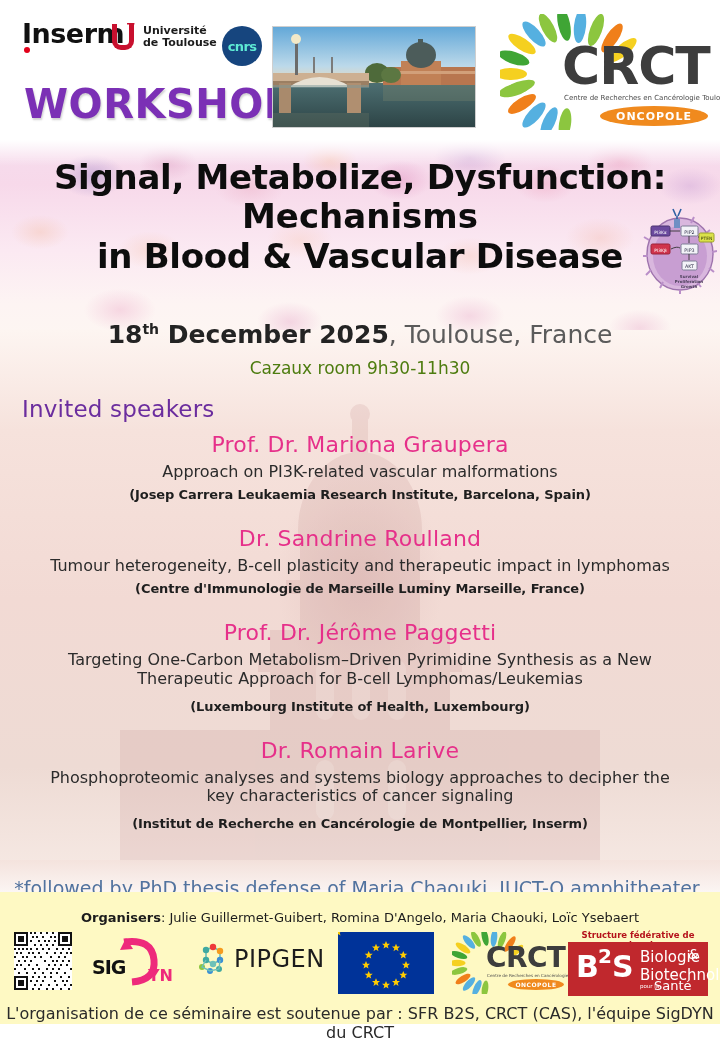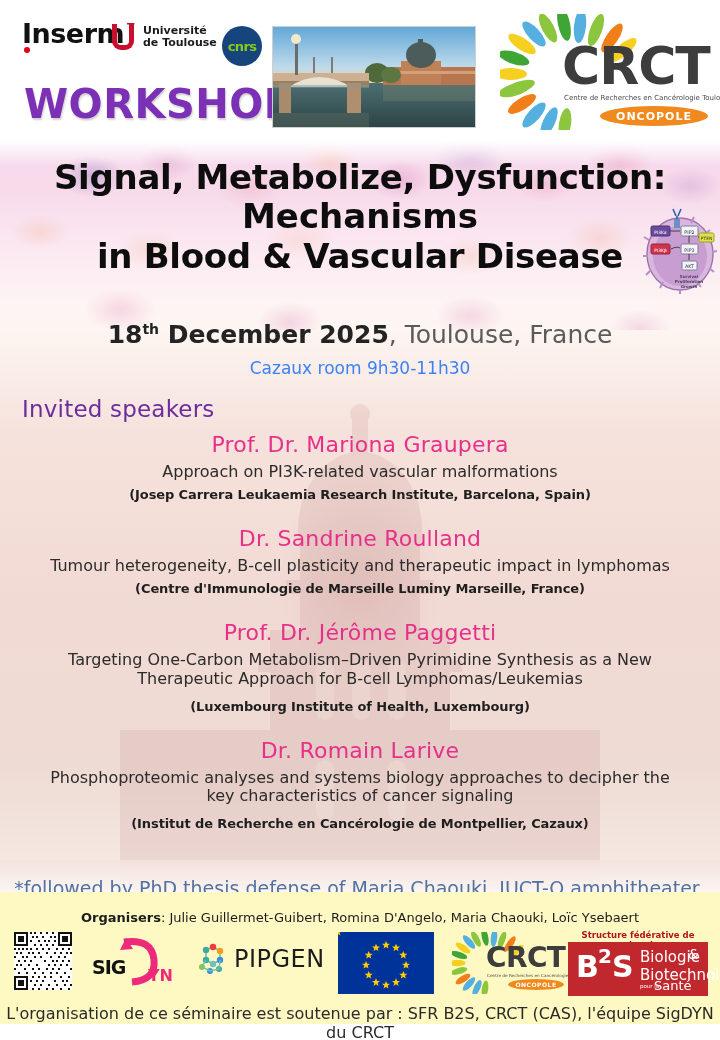--- a/index.html
+++ b/index.html
@@ -53,21 +53,21 @@
   .inserm-dot{position:absolute;left:2px;top:27px;width:6px;height:6px;border-radius:50%;background:#e2001a;}
 
   .utoul{position:absolute;left:112px;top:22px;display:flex;align-items:center;gap:5px;}
   .utoul-mark{position:relative;width:26px;height:30px;}
   .utoul-u{position:absolute;left:0;top:2px;width:22px;height:26px;border:5px solid #c8102e;border-top:none;border-radius:0 0 9px 9px;box-sizing:border-box;}
   .utoul-t{position:absolute;left:15px;top:0;color:#c8102e;font-weight:bold;font-size:11px;line-height:1;}
   .utoul-txt{font-size:11px;font-weight:bold;color:#1b1b1b;line-height:1.12;}
 
   .cnrs{position:absolute;left:222px;top:26px;width:40px;height:40px;border-radius:50%;background:#16457e;
         display:flex;align-items:center;justify-content:center;}
-  .cnrs span{color:#84cc16;font-weight:bold;font-size:13px;letter-spacing:-.6px;}
+  .cnrs span{color:#5eead4;font-weight:bold;font-size:13px;letter-spacing:-.6px;}
 
   .workshop{position:absolute;left:24px;top:84px;font-weight:bold;font-size:40px;letter-spacing:.5px;
             color:#7b30b5;text-shadow:1px 2px 2px rgba(150,150,150,.45);line-height:1;}
 
   
   .photo{position:absolute;left:272px;top:26px;width:202px;height:100px;border:1px solid #cfcfcf;overflow:hidden;background:#8fbdd8;}
 
   
   .crct-logo{position:absolute;left:500px;top:14px;width:206px;height:116px;}
   .crct-word{position:absolute;left:62px;top:26px;font-weight:bold;font-size:52px;color:#3d3d3d;letter-spacing:-1px;line-height:1;font-family:"DejaVu Sans","Liberation Sans",sans-serif;}
@@ -81,21 +81,21 @@
   .title{position:absolute;top:158px;left:0;width:720px;text-align:center;
          font-weight:bold;font-size:34px;line-height:1.16;color:#0d0d0d;letter-spacing:-.3px;}
   .title .l2{letter-spacing:0;}
 
   .cell-diagram{position:absolute;left:643px;top:206px;width:74px;height:88px;}
 
   .dateline{position:absolute;top:320px;left:0;width:720px;text-align:center;font-size:25px;color:#3a3a3a;}
   .dateline b{font-weight:bold;color:#232323;}
   .dateline sup{font-size:14px;}
   .dateline .light{color:#5b5b5b;}
-  .roomline{position:absolute;top:358px;left:0;width:720px;text-align:center;font-size:17px;color:#3b82f6;}
+  .roomline{position:absolute;top:358px;left:0;width:720px;text-align:center;font-size:17px;color:#4d7c0f;}
 
   
   .invited{position:absolute;top:396px;left:22px;font-size:23px;color:#6b2d9e;letter-spacing:.2px;}
 
   .speakers{position:absolute;top:432px;left:0;width:720px;}
   .spk{text-align:center;margin-bottom:14px;}
   .spk-name{font-size:22px;color:#e6308a;font-weight:normal;letter-spacing:.2px;margin-bottom:6px;}
   .spk-talk{font-size:16px;color:#2b2b2b;line-height:1.18;margin:0 34px 5px 34px;}
   .spk-aff{font-size:13px;font-weight:bold;color:#1e1e1e;letter-spacing:-.1px;}
 
@@ -342,21 +342,21 @@
       <div class="sp-gap"></div>
       <div class="spk">
         <div class="spk-name">Prof. Dr. Jérôme Paggetti</div>
         <div class="spk-talk">Targeting One-Carbon Metabolism–Driven Pyrimidine Synthesis as a New Therapeutic Approach for B-cell Lymphomas/Leukemias</div>
         <div class="spk-aff" style="margin-top:10px">(Luxembourg Institute of Health, Luxembourg)</div>
       </div>
       <div class="sp-gap"></div>
       <div class="spk">
         <div class="spk-name">Dr. Romain Larive</div>
         <div class="spk-talk">Phosphoproteomic analyses and systems biology approaches to decipher the key characteristics of cancer signaling</div>
-        <div class="spk-aff" style="margin-top:10px">(Institut de Recherche en Cancérologie de Montpellier, Cazaux)</div>
+        <div class="spk-aff" style="margin-top:10px">(Institut de Recherche en Cancérologie de Montpellier, Inserm)</div>
       </div>
     </div>
 
     <div class="followed">*followed by PhD thesis defense of Maria Chaouki, IUCT-O amphitheater, 13:30pm</div>
   </div>
 
   <div class="footer">
 
     <div class="organisers"><b>Organisers</b><span>: Julie Guillermet-Guibert, Romina D'Angelo, Maria Chaouki, Loïc Ysebaert</span></div>
 

